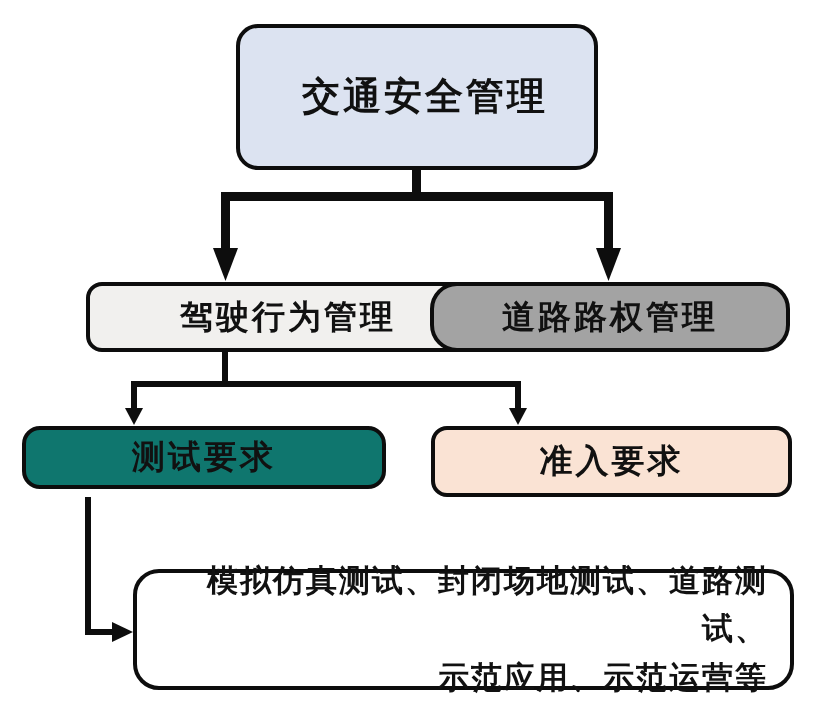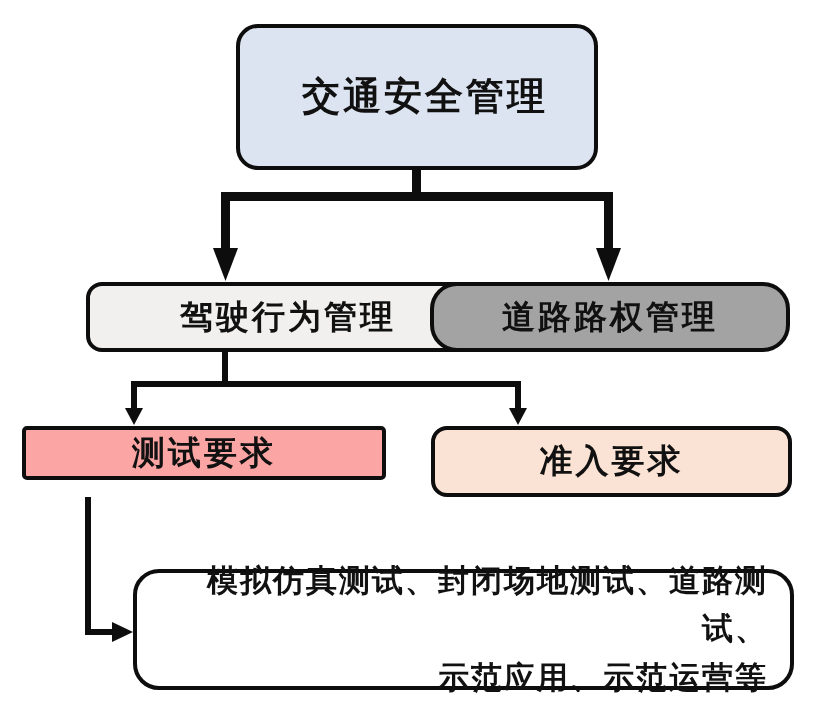--- a/index.html
+++ b/index.html
@@ -63,23 +63,23 @@
     border-radius: 27px;
     background: #a3a3a3;
     font-size: 33px;
   }
 
   
   #node-test {
     left: 22px;
     top: 426px;
     width: 364px;
-    height: 54px;
-    border-radius: 5px;
-    background: #fca5a5;
+    height: 63px;
+    border-radius: 18px;
+    background: #0f766e;
     font-size: 33px;
   }
   #node-access {
     left: 431px;
     top: 426px;
     width: 361px;
     height: 71px;
     border-radius: 16px;
     background: #fae3d4;
     font-size: 33px;

